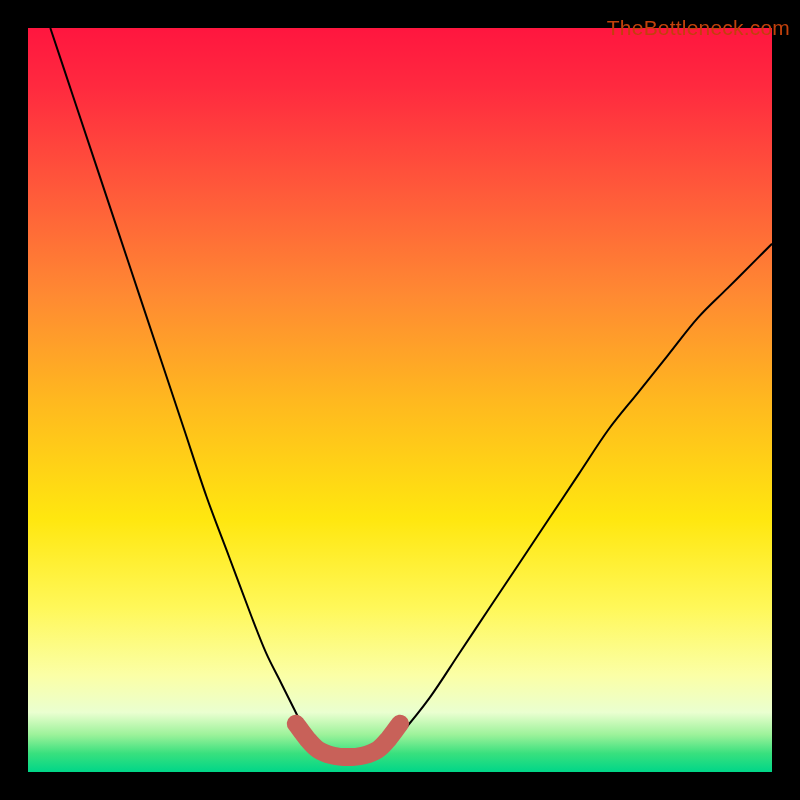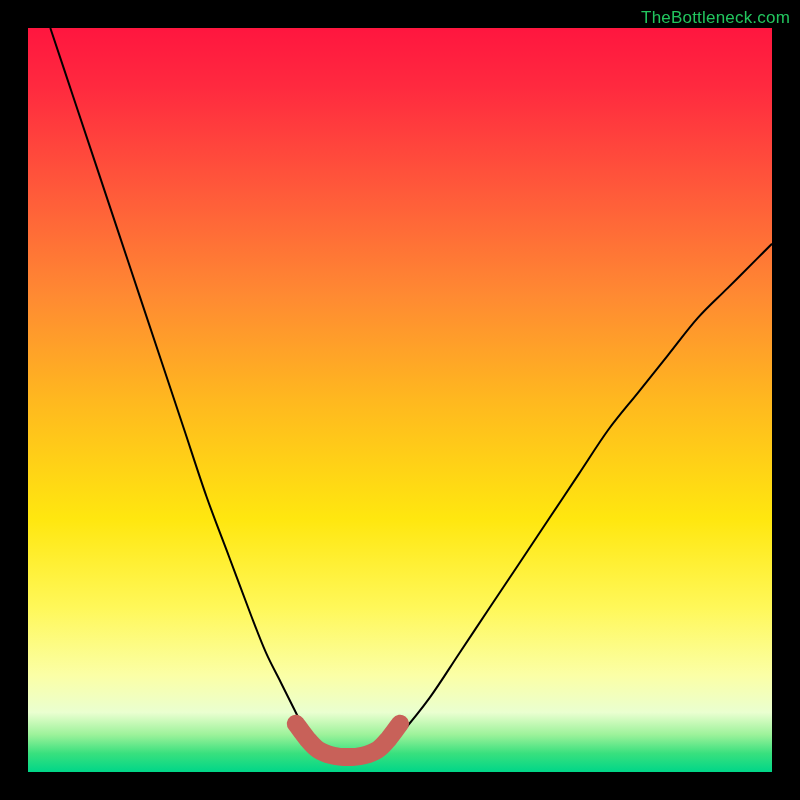--- a/index.html
+++ b/index.html
@@ -27,24 +27,24 @@
       #fff85a 78%,
       #fbffa6 87%,
       #eaffd0 92%,
       #9CF29A 95%,
       #39e07e 97.5%,
       #00d688 100%
     );
   }
   .attribution {
     position: absolute;
-    top: 8px;
+    top: 16px;
     right: 10px;
-    color: #22c55e;
-    font-size: 17px;
+    color: #c2410c;
+    font-size: 21px;
     font-weight: 500;
     letter-spacing: 0.2px;
   }
   svg.plot {
     position: absolute;
     left: 0;
     top: 0;
     width: 744px;
     height: 744px;
     overflow: visible;

